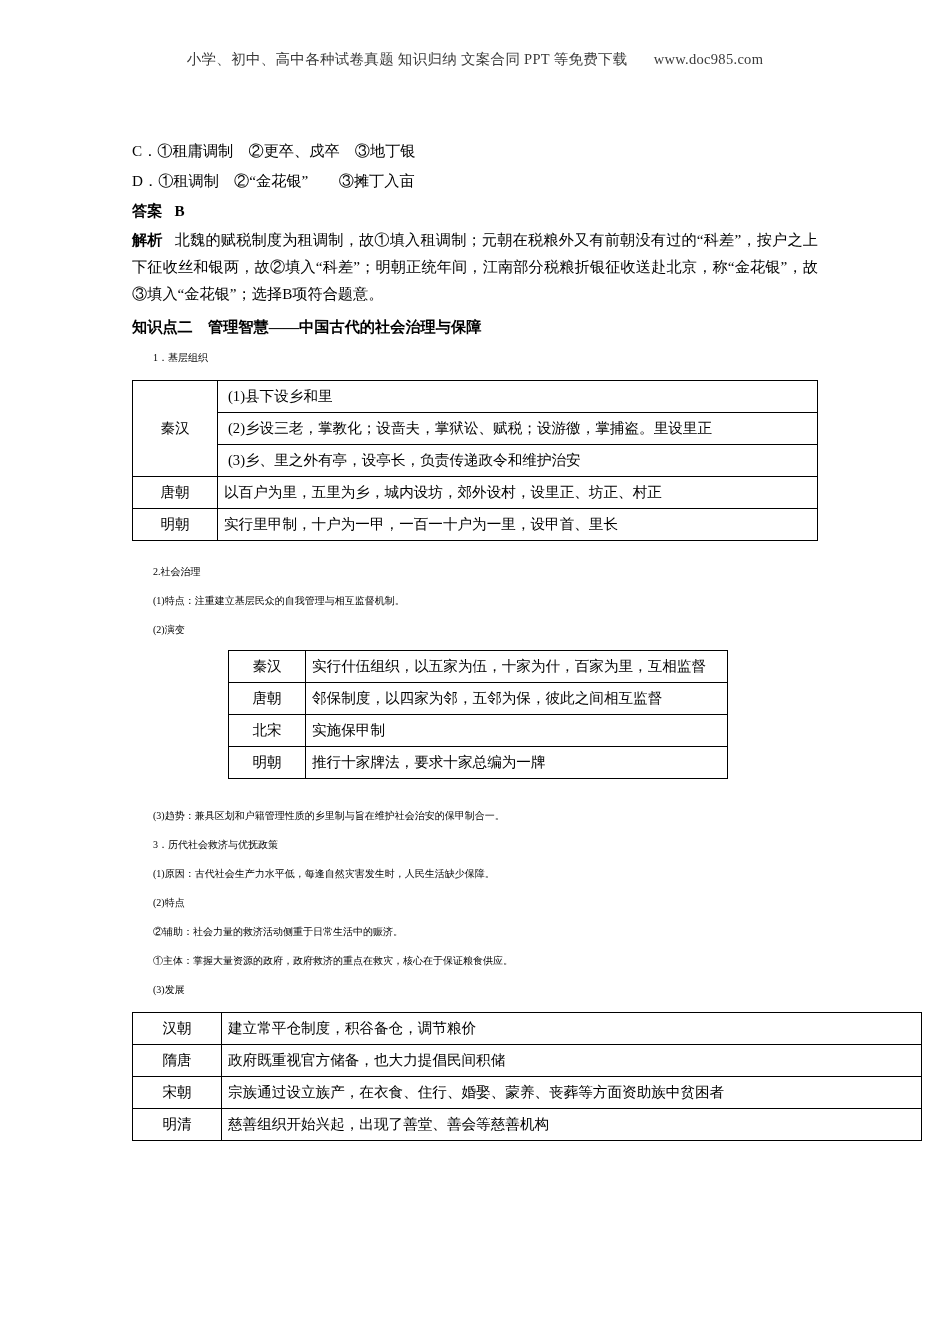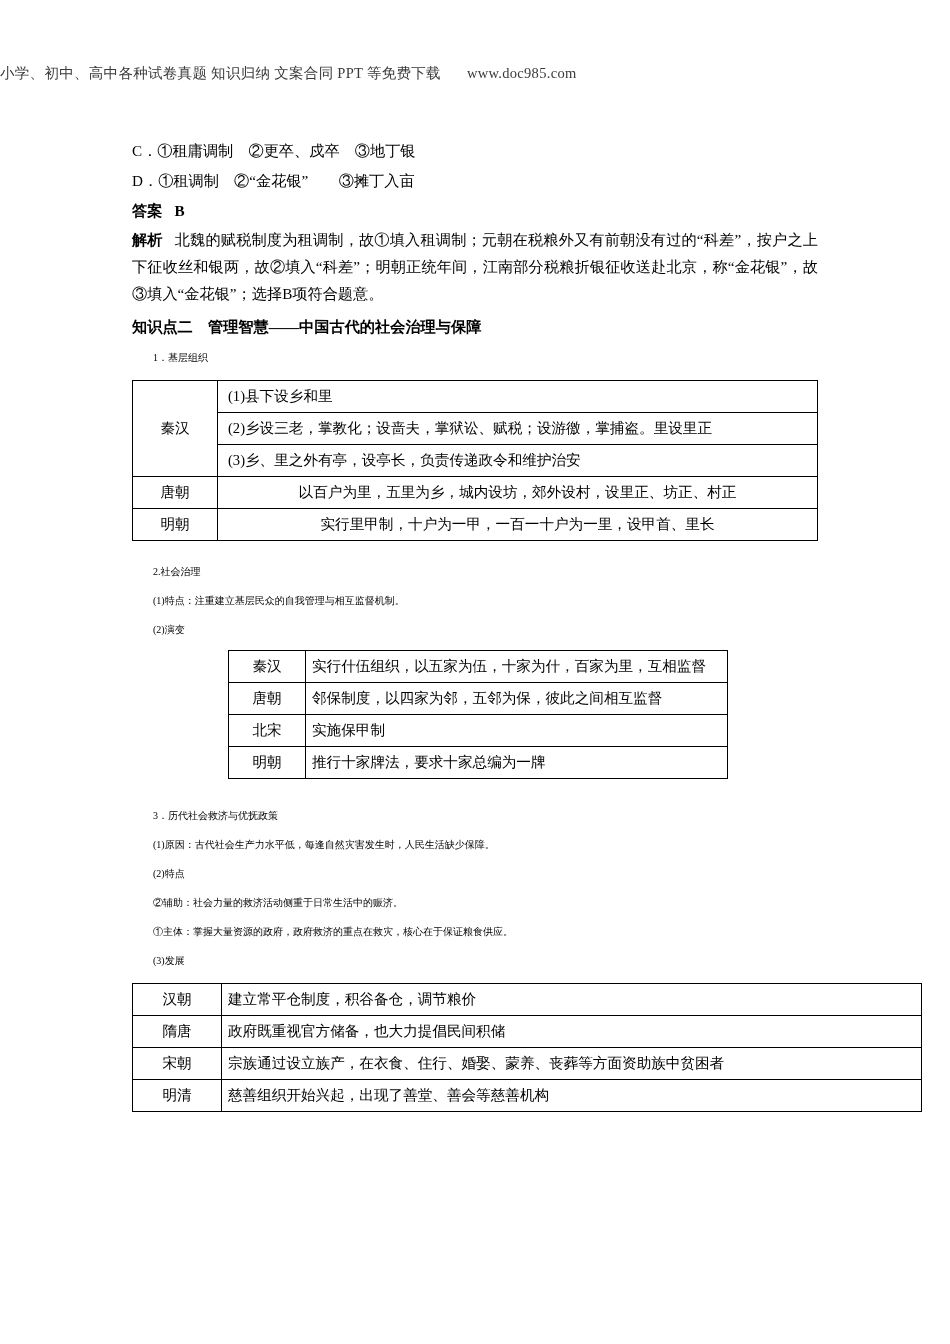--- a/index.html
+++ b/index.html
@@ -16,24 +16,24 @@
   }
   .page {
     position: relative;
     width: 950px;
     height: 1344px;
     box-sizing: border-box;
     padding: 0 132px;
   }
   .watermark {
     position: absolute;
-    top: 64px;
+    top: 50px;
     left: 0;
     width: 950px;
-    text-align: left;
+    text-align: center;
     font-size: 14.5px;
     color: #3a3a3a;
     letter-spacing: 0.3px;
     font-family: "Liberation Serif", "DejaVu Serif", serif;
   }
   .watermark .wm-url {
     margin-left: 26px;
   }
   .content {
     position: absolute;
@@ -88,21 +88,21 @@
     margin: 8px 0 6px 0;
   }
   .tbl1 .c1 {
     width: 72px;
     text-align: center;
   }
   .tbl1 .c2 {
     padding-left: 10px;
   }
   .tbl1 .c2.ctr {
-    text-align: center;
+    text-align: left;
     padding-left: 6px;
   }
   .tbl2 {
     width: 500px;
     margin: 6px 0 6px 96px;
   }
   .tbl2 .c1 {
     width: 64px;
     text-align: center;
   }
@@ -193,20 +193,21 @@
       </tr>
       <tr>
         <td class="c1">明朝</td>
         <td class="c2">推行十家牌法，要求十家总编为一牌</td>
       </tr>
     </tbody>
       </table>
 
     <div class="spacer-m"></div>
 
+    <div class="sub">(3)趋势：兼具区划和户籍管理性质的乡里制与旨在维护社会治安的保甲制合一。</div>
 
     <div class="sub">3．历代社会救济与优抚政策</div>
     <div class="sub">(1)原因：古代社会生产力水平低，每逢自然灾害发生时，人民生活缺少保障。</div>
     <div class="sub">(2)特点</div>
     <div class="sub">②辅助：社会力量的救济活动侧重于日常生活中的赈济。</div>
     <div class="sub">①主体：掌握大量资源的政府，政府救济的重点在救灾，核心在于保证粮食供应。</div>
     <div class="sub">(3)发展</div>
 
     <table class="tbl3">
       <tbody>

